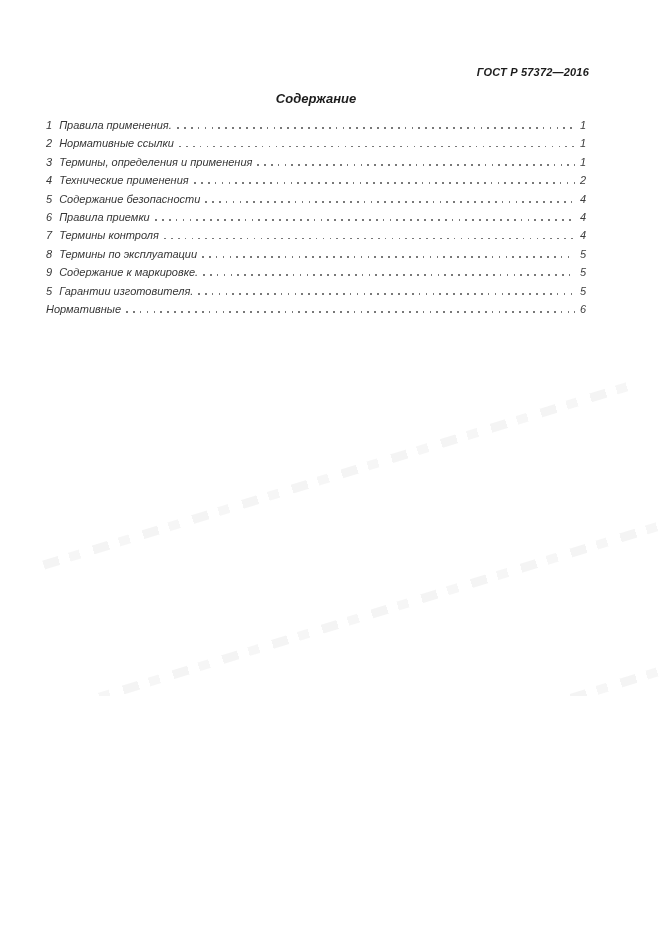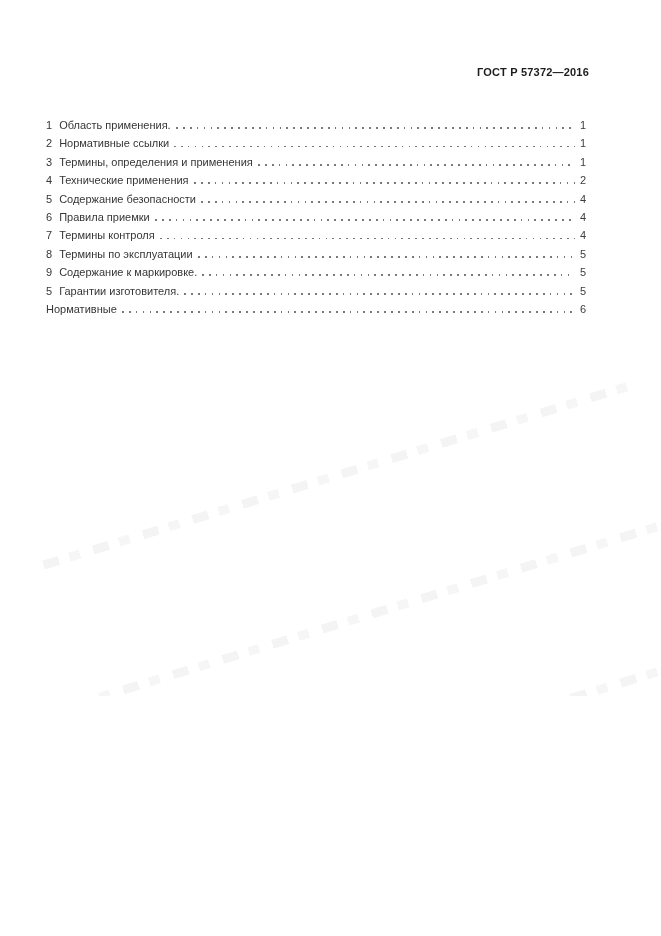--- a/index.html
+++ b/index.html
@@ -8,20 +8,21 @@
     background: #ffffff;
   }
   .page {
     position: relative;
     width: 661px;
     height: 696px;
     background: #ffffff;
     overflow: hidden;
     font-family: "Liberation Sans", sans-serif;
     color: #333333;
+    font-style: italic;
   }
   .header {
     position: absolute;
     top: 62px;
     right: 72px;
   }
   .doc-number {
     font-size: 11px;
     font-weight: bold;
     color: #1c1c1c;
@@ -115,25 +116,26 @@
   <div class="watermark">
     <div class="wm-strip s1"></div>
     <div class="wm-strip s2"></div>
     <div class="wm-strip s3"></div>
   </div>
 
   <div class="header">
     <span class="doc-number">ГОСТ Р 57372—2016</span>
   </div>
 
+  <h1 class="toc-title">Содержание</h1>
 
   <div class="toc" id="toc-list">
     <div class="toc-row">
       <span class="toc-num">1</span>
-      <span class="toc-label">Область применения.</span>
+      <span class="toc-label">Правила применения.</span>
       <span class="leader"></span>
       <span class="toc-page">1</span>
     </div>
 
     <div class="toc-row">
       <span class="toc-num">2</span>
       <span class="toc-label">Нормативные ссылки</span>
       <span class="leader"></span>
       <span class="toc-page">1</span>
     </div>

